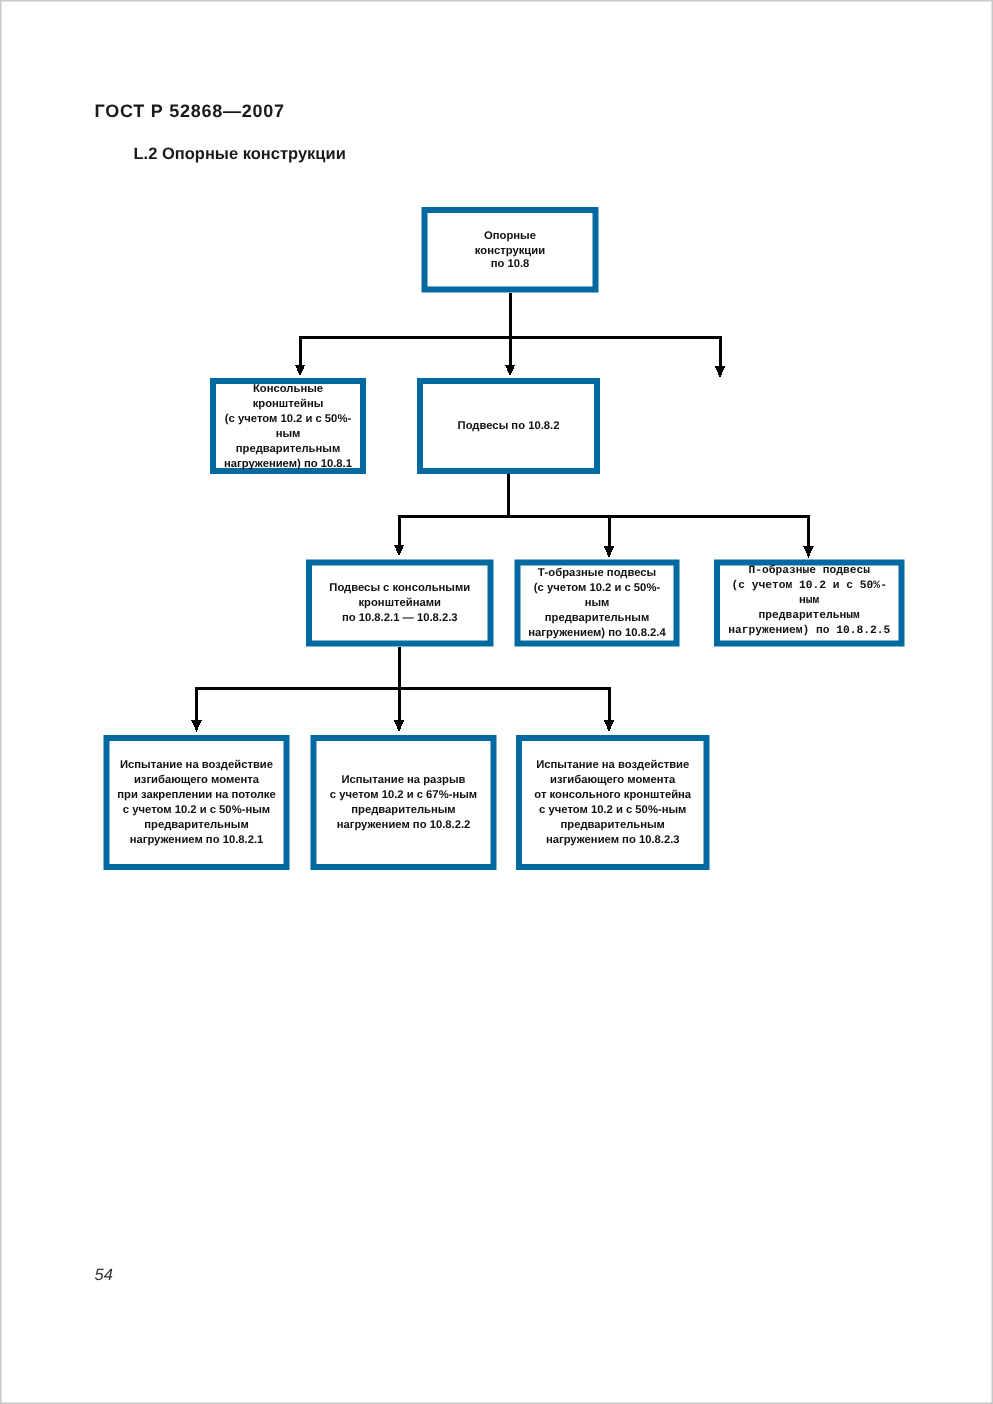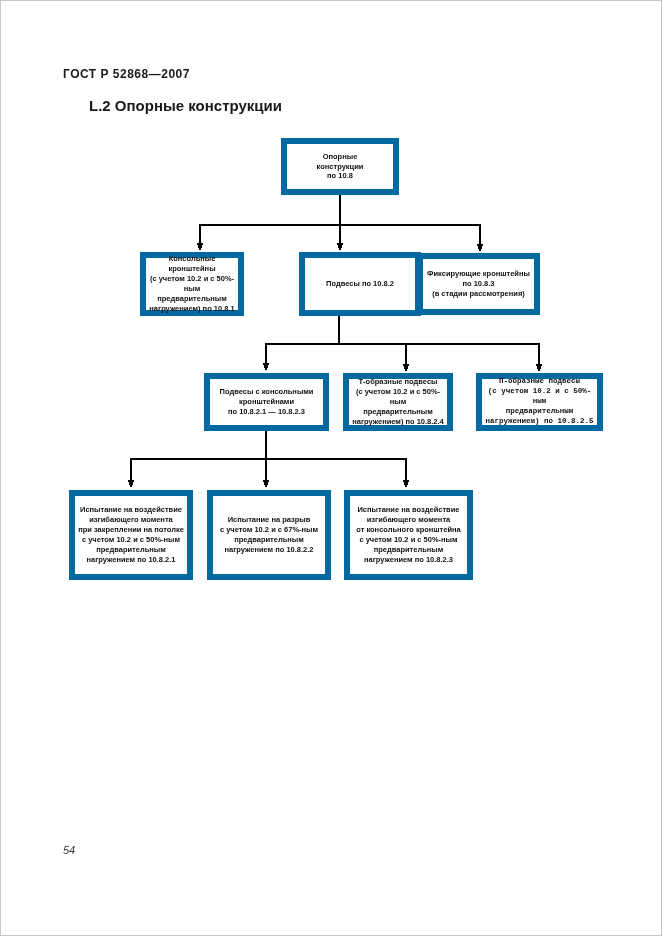--- a/index.html
+++ b/index.html
@@ -24,21 +24,21 @@
     font-size: 12px;
     font-weight: bold;
     color: #1a1a1a;
     letter-spacing: 0.5px;
     white-space: nowrap;
   }
   .section-title {
     position: absolute;
     left: 88px;
     top: 96px;
-    font-size: 15px;
+    font-size: 11px;
     font-weight: bold;
     color: #1a1a1a;
     white-space: nowrap;
   }
   .page-number {
     position: absolute;
     left: 62px;
     top: 843px;
     font-size: 11px;
     color: #333333;
@@ -47,36 +47,36 @@
   .connector-svg {
     position: absolute;
     left: 0;
     top: 0;
     width: 662px;
     height: 936px;
   }
   .node {
     position: absolute;
     box-sizing: border-box;
-    border: 6px solid #0369a1;
+    border: 4px solid #0369a1;
     background: #ffffff;
     display: flex;
     align-items: center;
     justify-content: center;
     text-align: center;
     font-size: 7.5px;
     font-weight: bold;
     line-height: 1.32;
     color: #111111;
     white-space: pre-line;
     padding: 2px;
   }
   .n-root { left: 280px; top: 137px; width: 118px; height: 57px; }
   .n-r2a  { left: 139px; top: 251px; width: 104px; height: 64px; }
-  .n-r2b  { left: 277px; top: 251px; width: 122px; height: 64px; margin-left: 21px; }
+  .n-r2b  { left: 277px; top: 251px; width: 122px; height: 64px; }
   .n-r2c  { left: 416px; top: 252px; width: 123px; height: 62px; }
   .n-r3a  { left: 203px; top: 372px; width: 125px; height: 58px; }
   .n-r3b  { left: 342px; top: 372px; width: 110px; height: 58px; }
   .n-r3c  { left: 475px; top: 372px; width: 127px; height: 58px; font-family: Liberation Mono, monospace; }
   .n-r4a  { left: 68px;  top: 489px; width: 124px; height: 90px; }
   .n-r4b  { left: 206px; top: 489px; width: 124px; height: 90px; }
   .n-r4c  { left: 343px; top: 489px; width: 129px; height: 90px; }
 </style>
 </head>
 <body>
@@ -121,23 +121,20 @@
 
   <div class="node n-root">Опорные
 конструкции
 по 10.8</div>
 
   <div class="node n-r2a">Консольные кронштейны
 (с учетом 10.2 и с 50%-ным
 предварительным
 нагружением) по 10.8.1</div>
   <div class="node n-r2b">Подвесы по 10.8.2</div>
-  <div class="node n-r2c">Фиксирующие кронштейны
-по 10.8.3
-(в стадии рассмотрения)</div>
 
   <div class="node n-r3a">Подвесы с консольными
 кронштейнами
 по 10.8.2.1 — 10.8.2.3</div>
   <div class="node n-r3b">Т-образные подвесы
 (с учетом 10.2 и с 50%-ным
 предварительным
 нагружением) по 10.8.2.4</div>
   <div class="node n-r3c">П-образные подвесы
 (с учетом 10.2 и с 50%-ным

